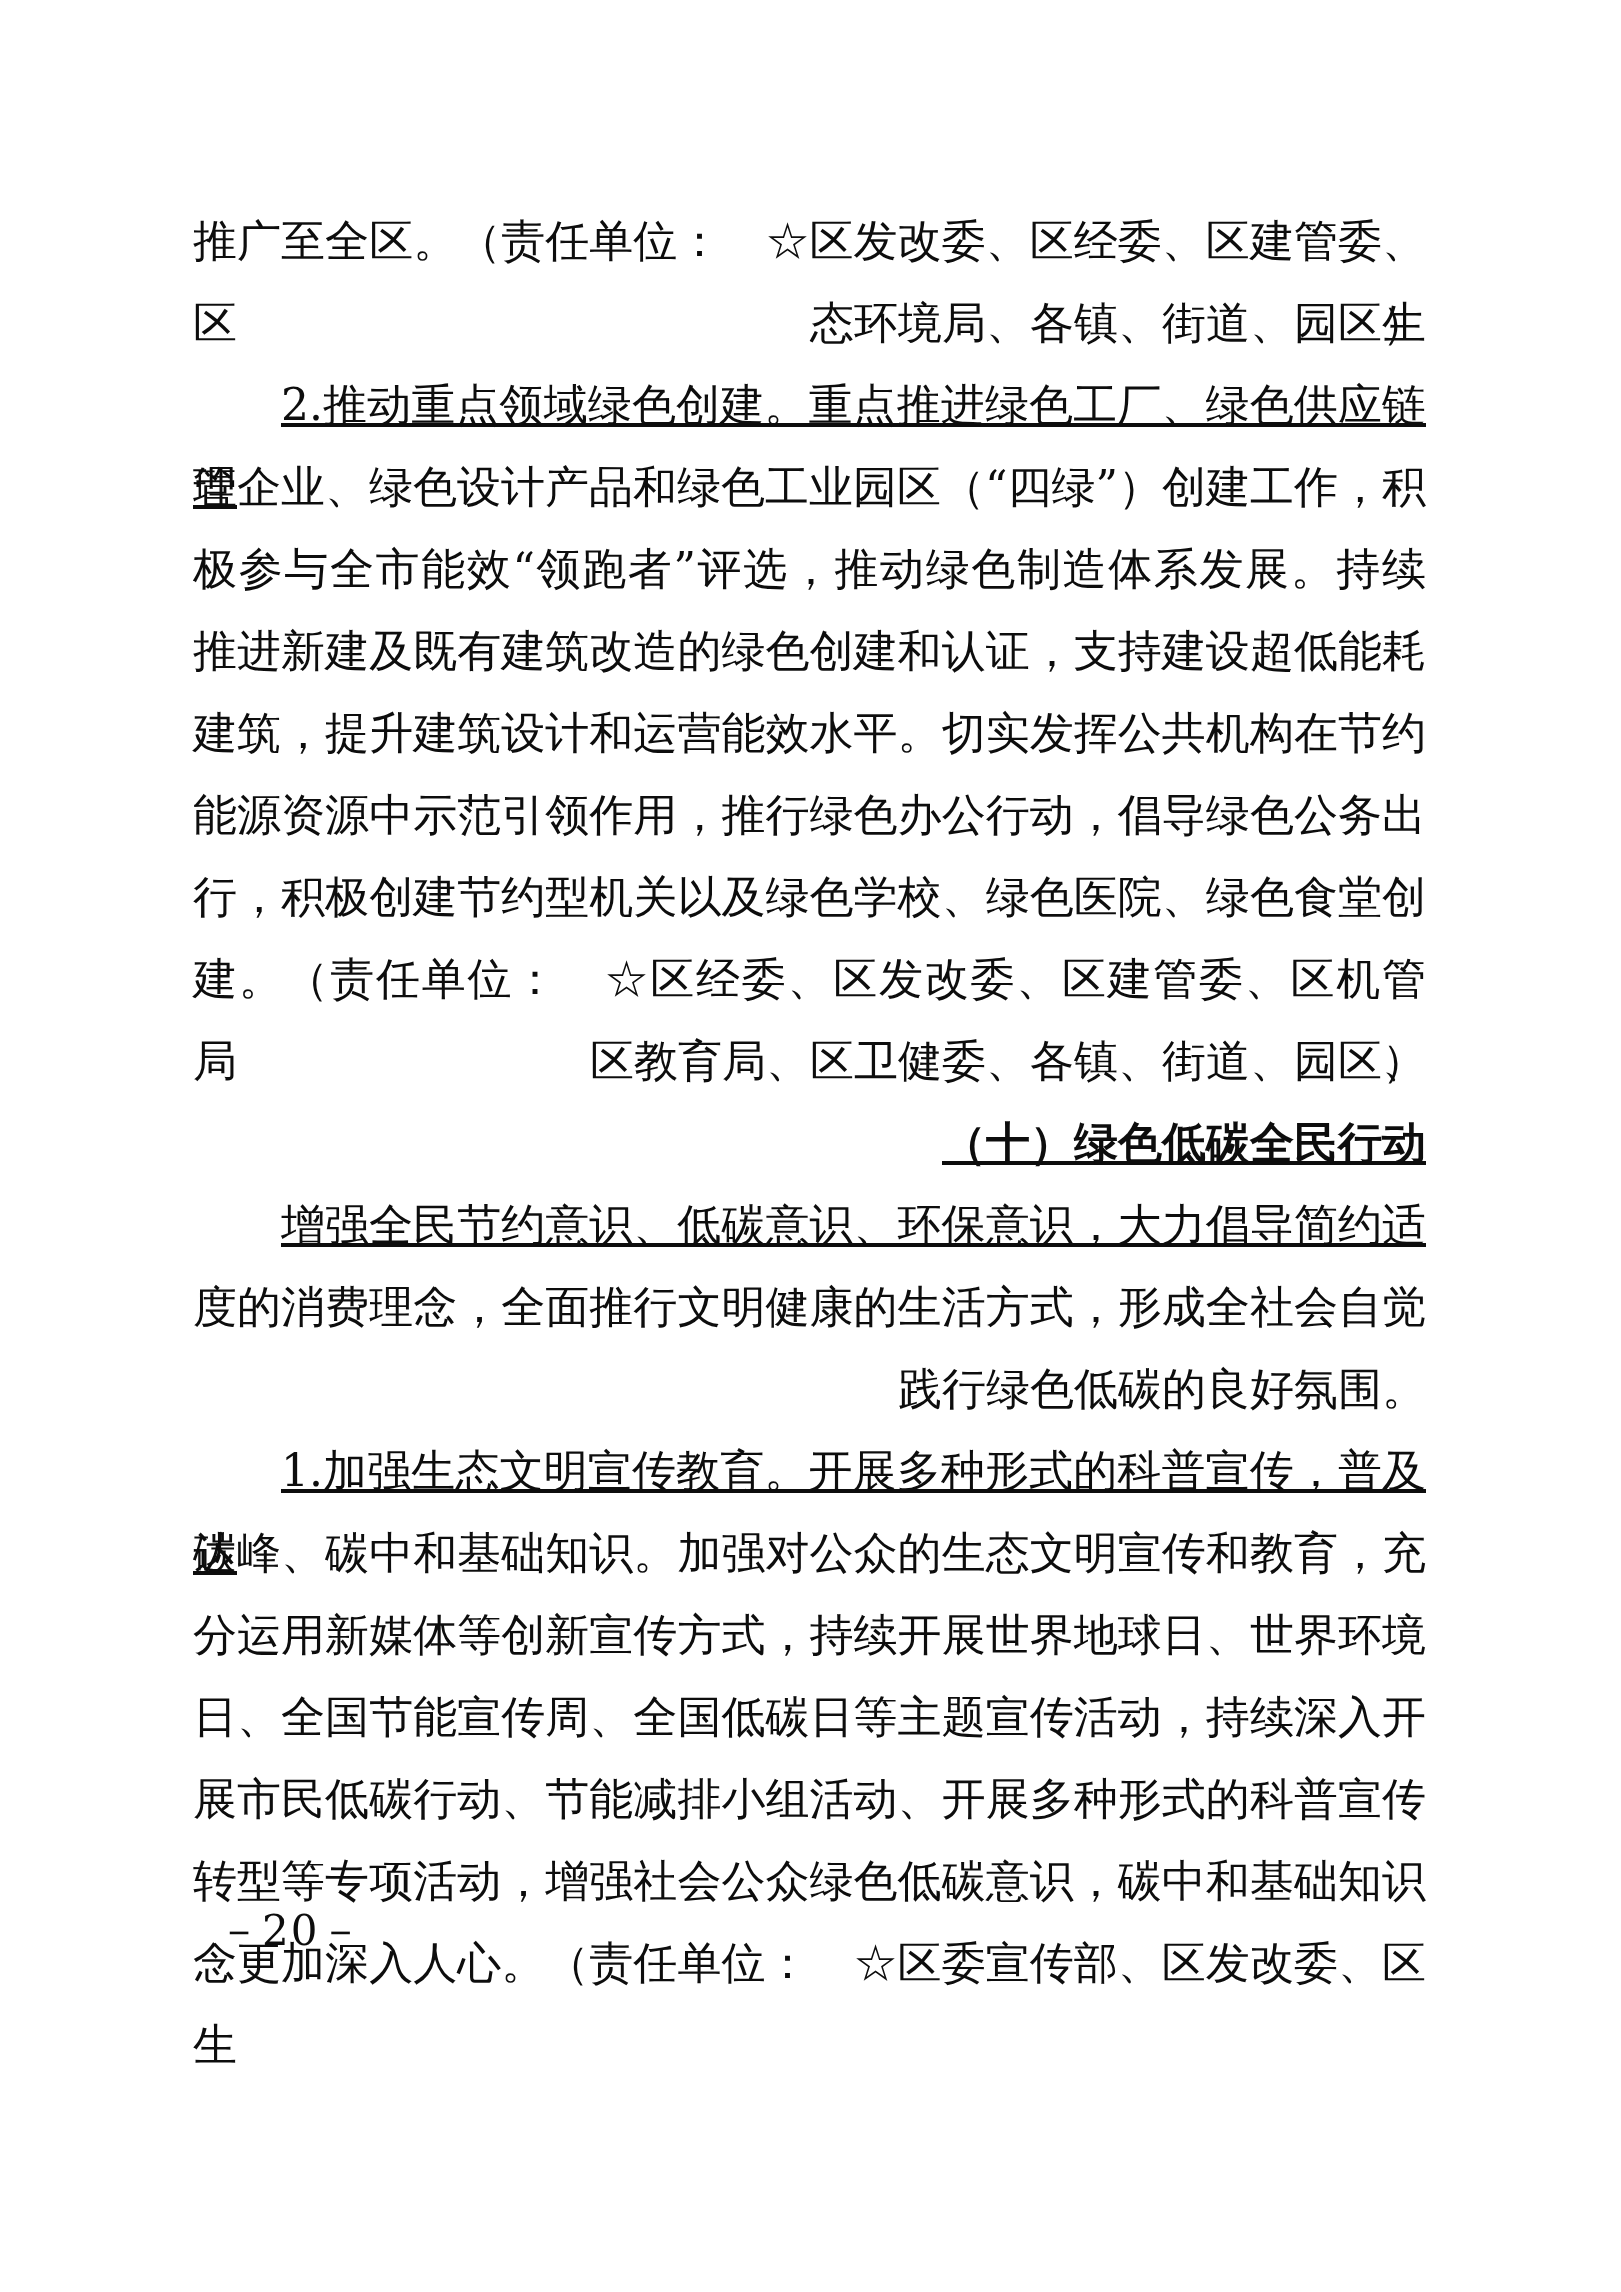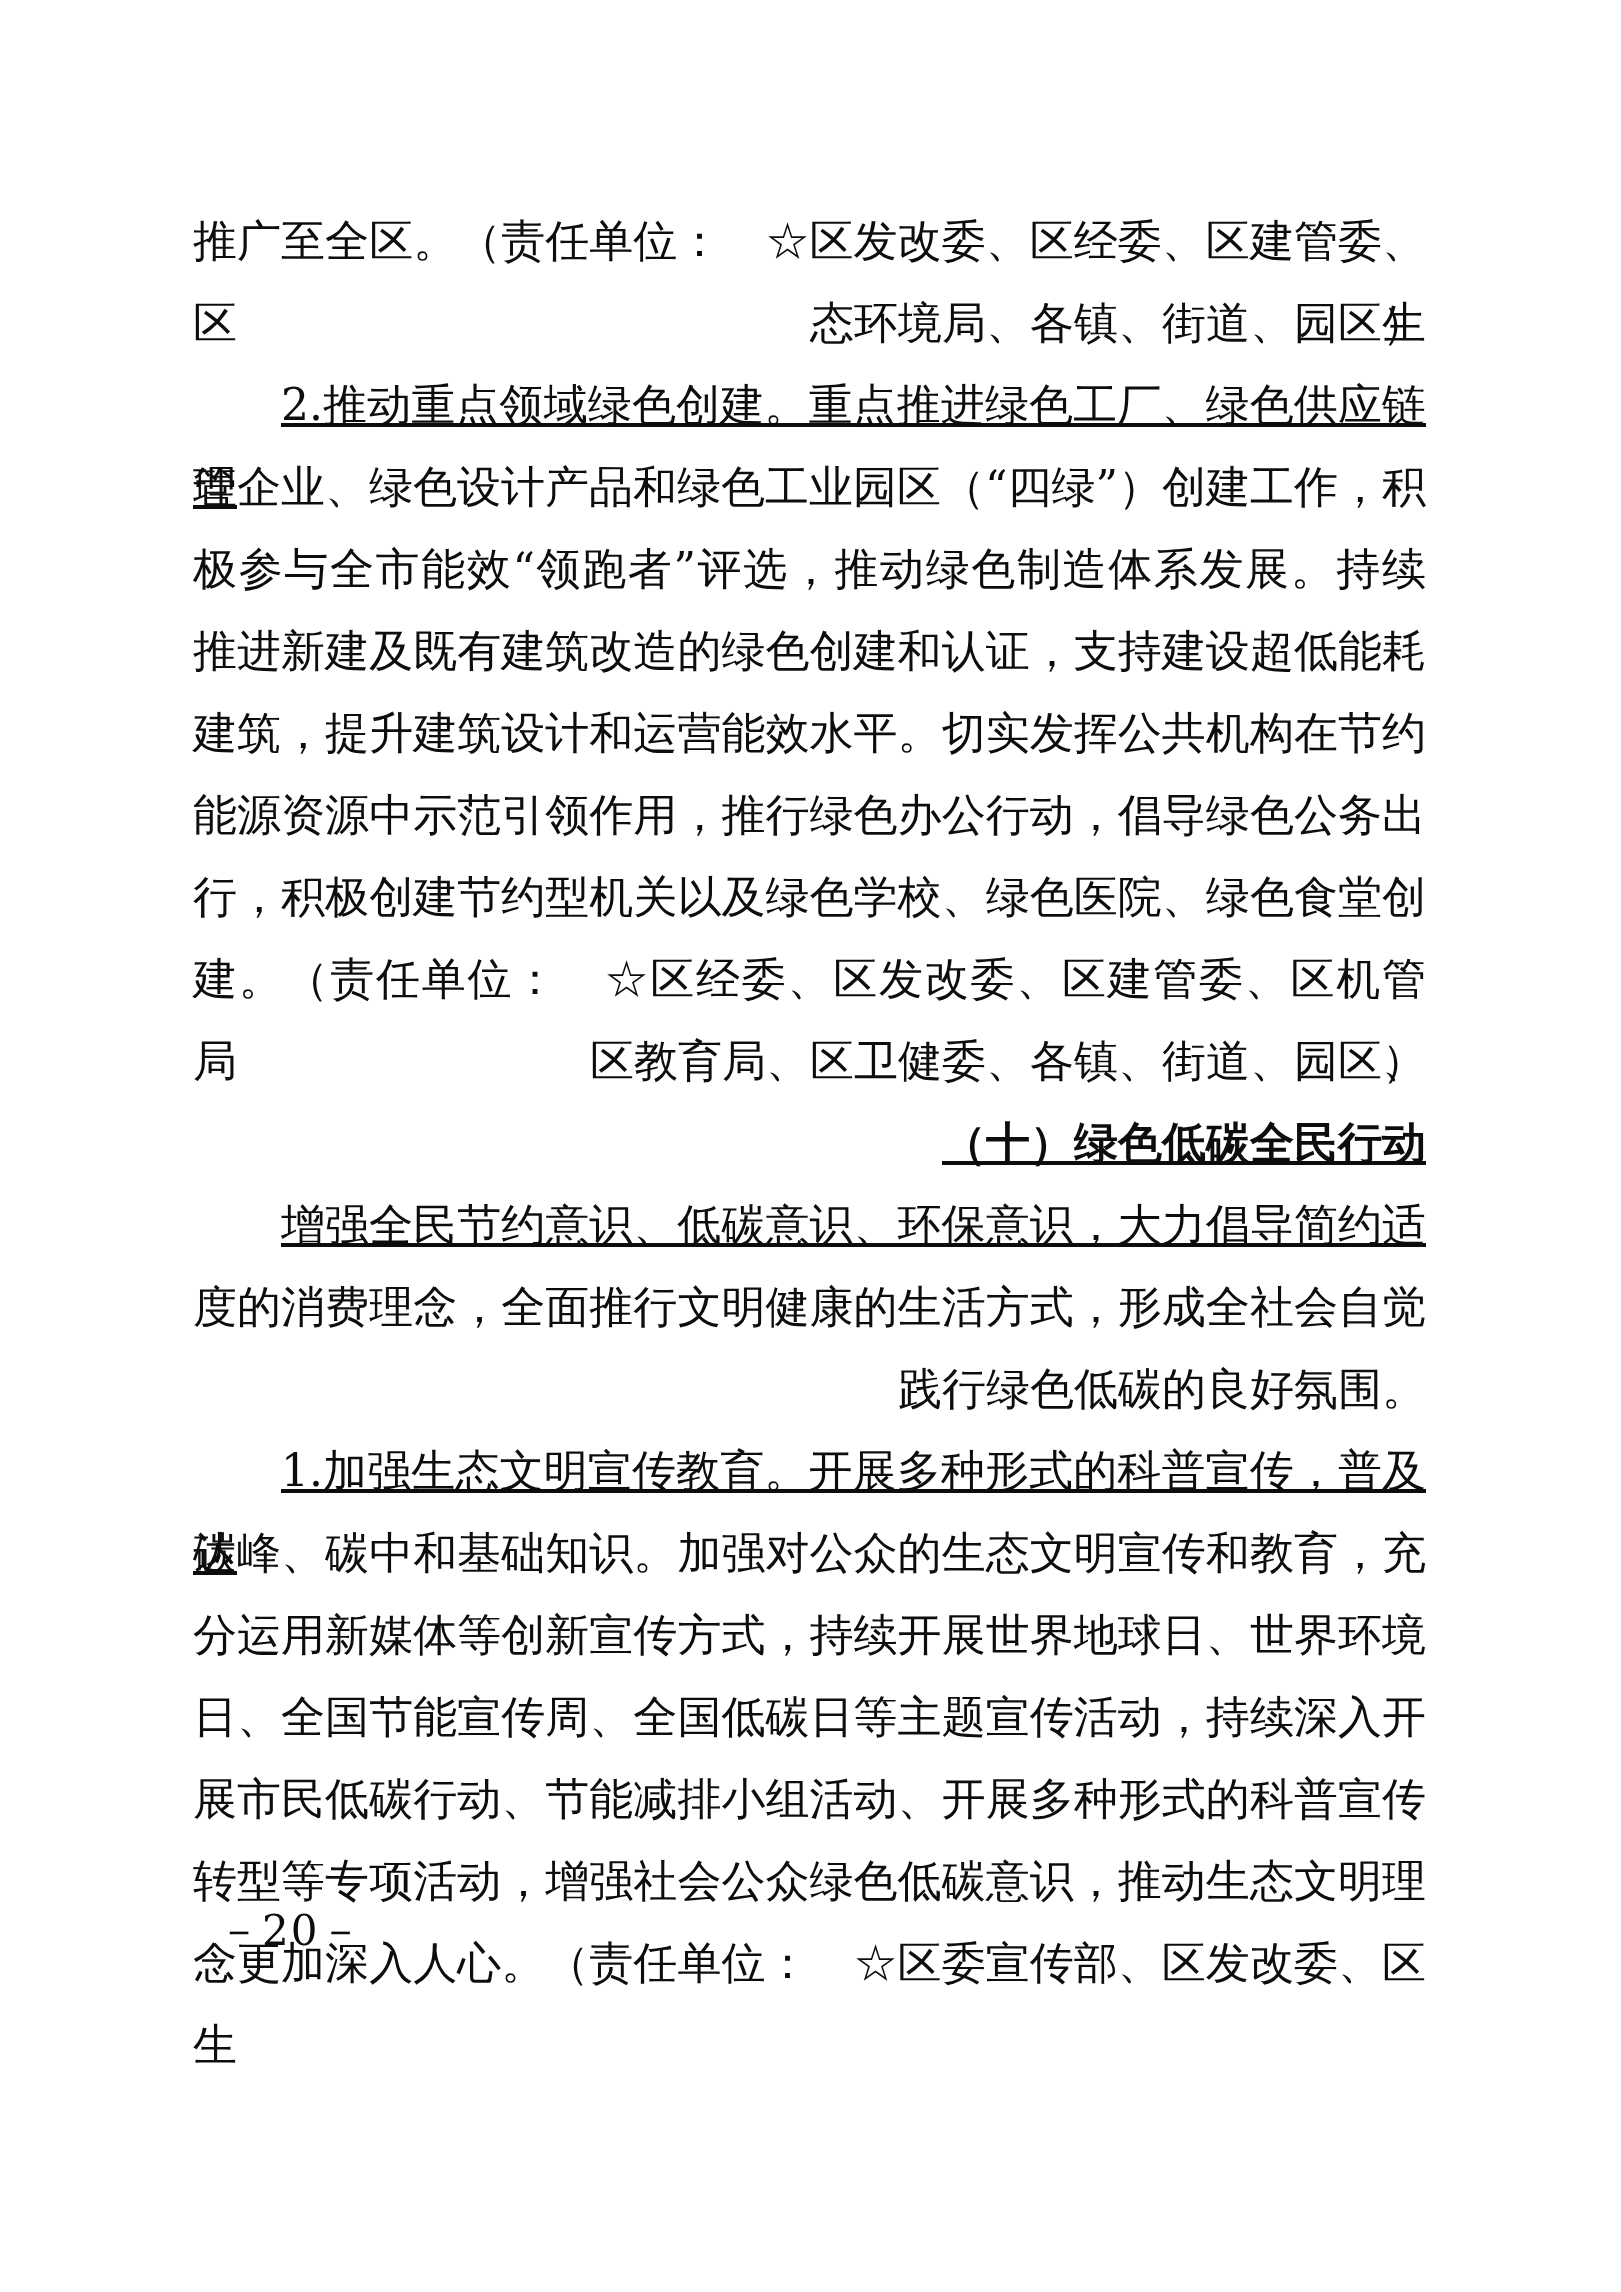--- a/index.html
+++ b/index.html
@@ -70,18 +70,18 @@
       <div class="line">区教育局、区卫健委、各镇、街道、园区）</div>
       <div class="line indent heading">（十）绿色低碳全民行动</div>
       <div class="line fill indent">增强全民节约意识、低碳意识、环保意识，大力倡导简约适</div>
       <div class="line fill">度的消费理念，全面推行文明健康的生活方式，形成全社会自觉</div>
       <div class="line">践行绿色低碳的良好氛围。</div>
       <div class="line fill indent">1.加强生态文明宣传教育。开展多种形式的科普宣传，普及碳</div>
       <div class="line fill">达峰、碳中和基础知识。加强对公众的生态文明宣传和教育，充</div>
       <div class="line fill">分运用新媒体等创新宣传方式，持续开展世界地球日、世界环境</div>
       <div class="line fill">日、全国节能宣传周、全国低碳日等主题宣传活动，持续深入开</div>
       <div class="line fill">展市民低碳行动、节能减排小组活动、开展多种形式的科普宣传</div>
-      <div class="line fill">转型等专项活动，增强社会公众绿色低碳意识，推动生态文明理</div>
+      <div class="line fill">转型等专项活动，增强社会公众绿色低碳意识，碳中和基础知识</div>
       <div class="line fill">念更加深入人心。（责任单位：　☆区委宣传部、区发改委、区生</div>
     </div>
   <div class="footer">－20－</div>
 </div>
 
 
 </body></html>

